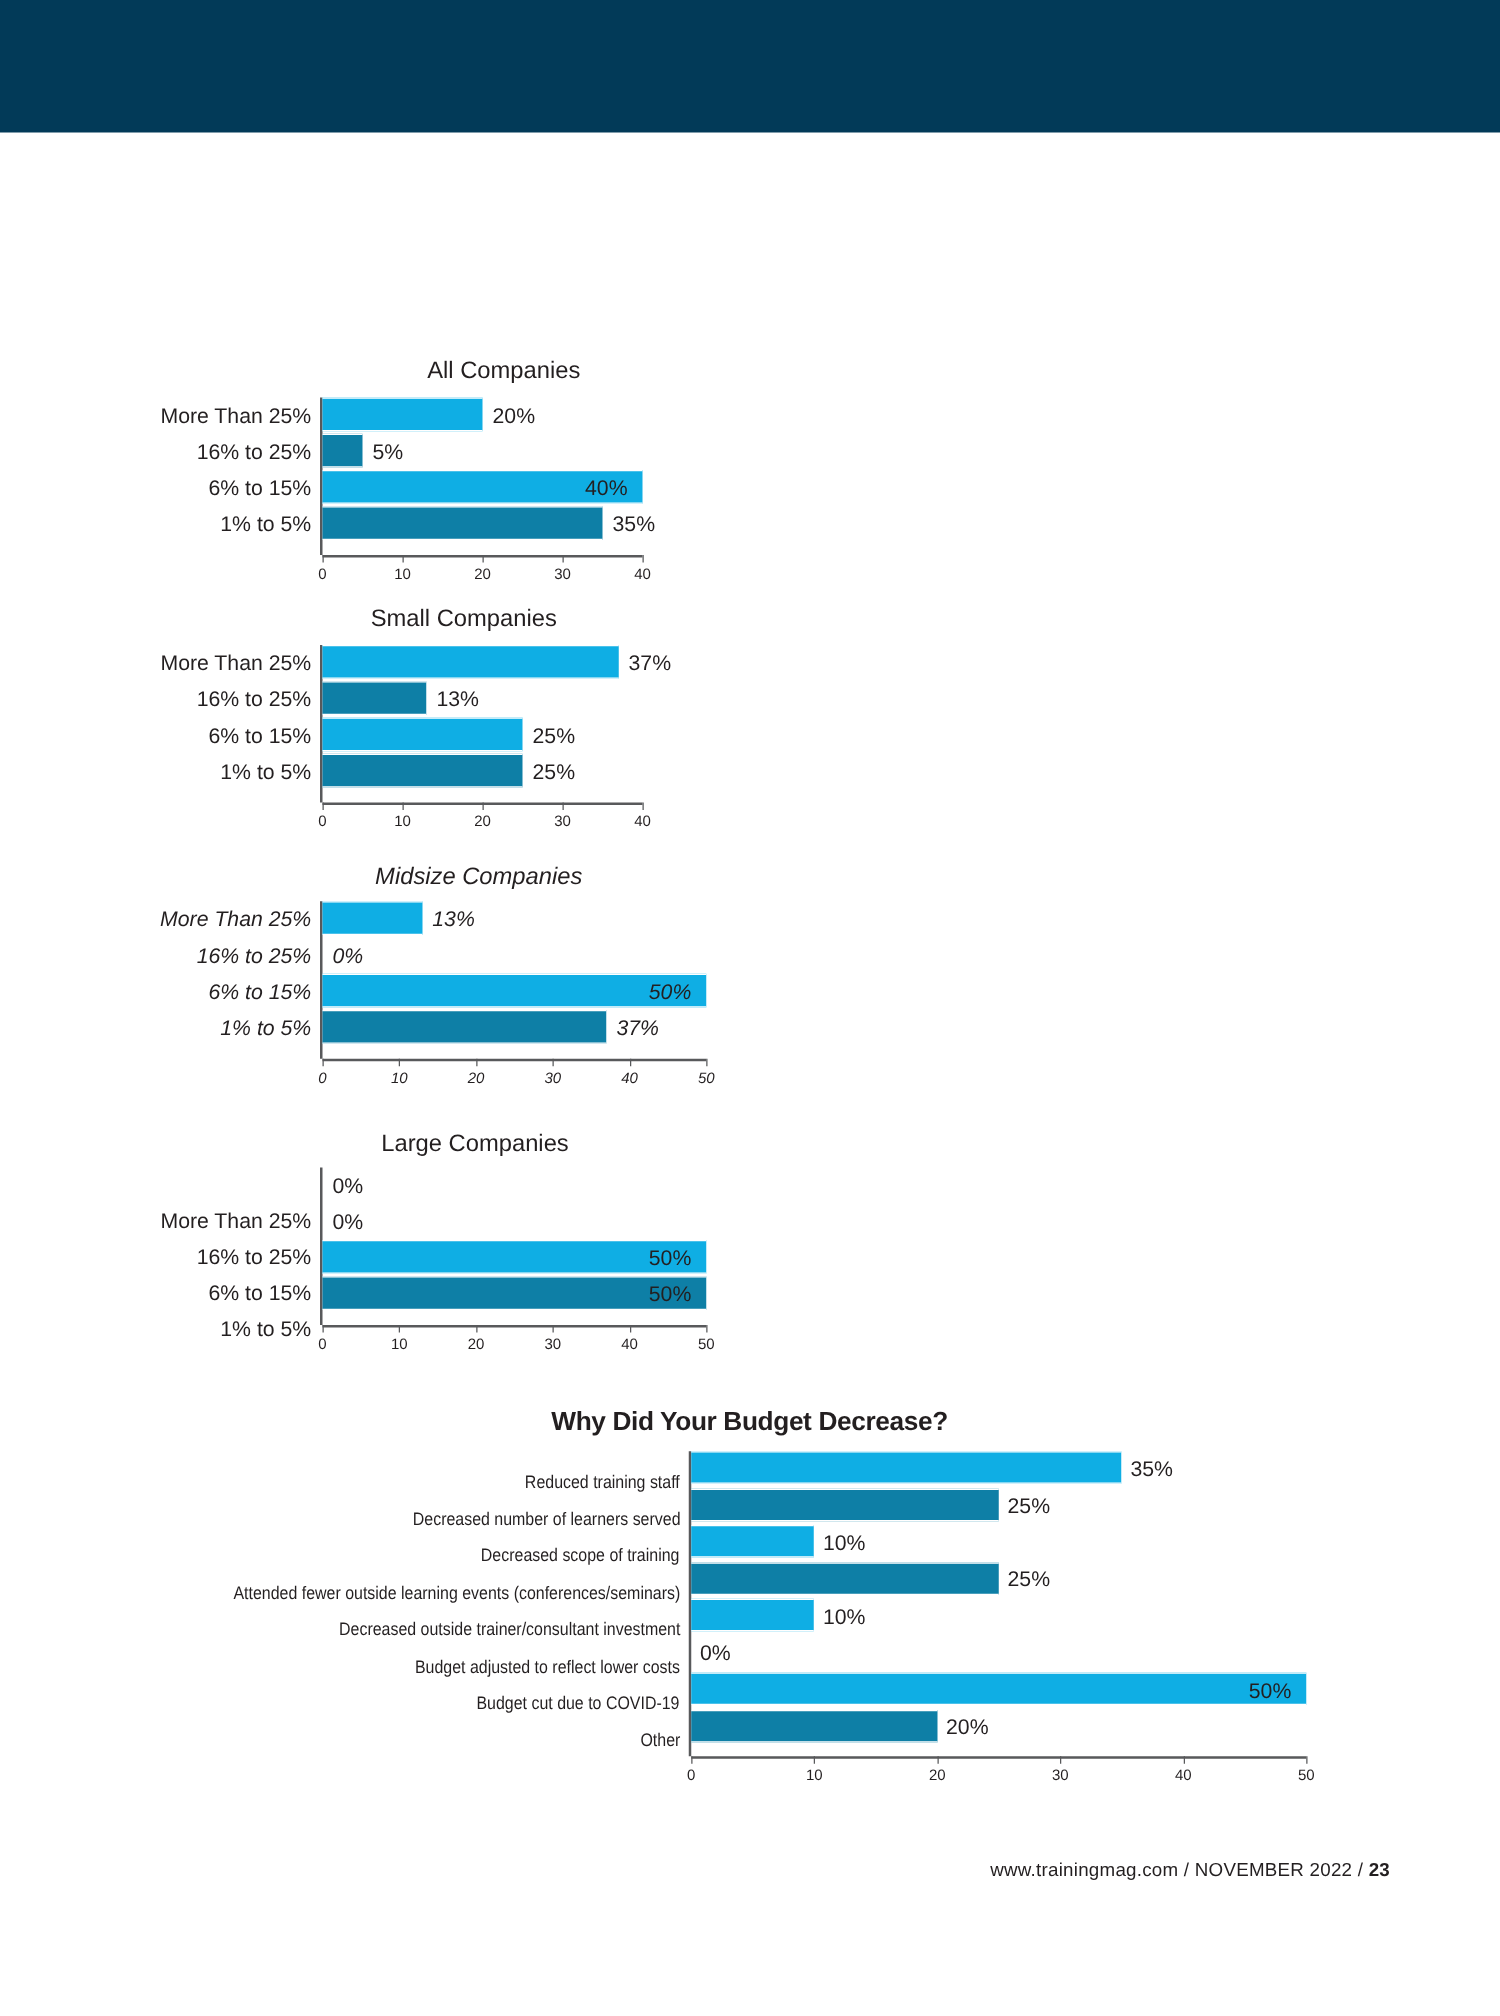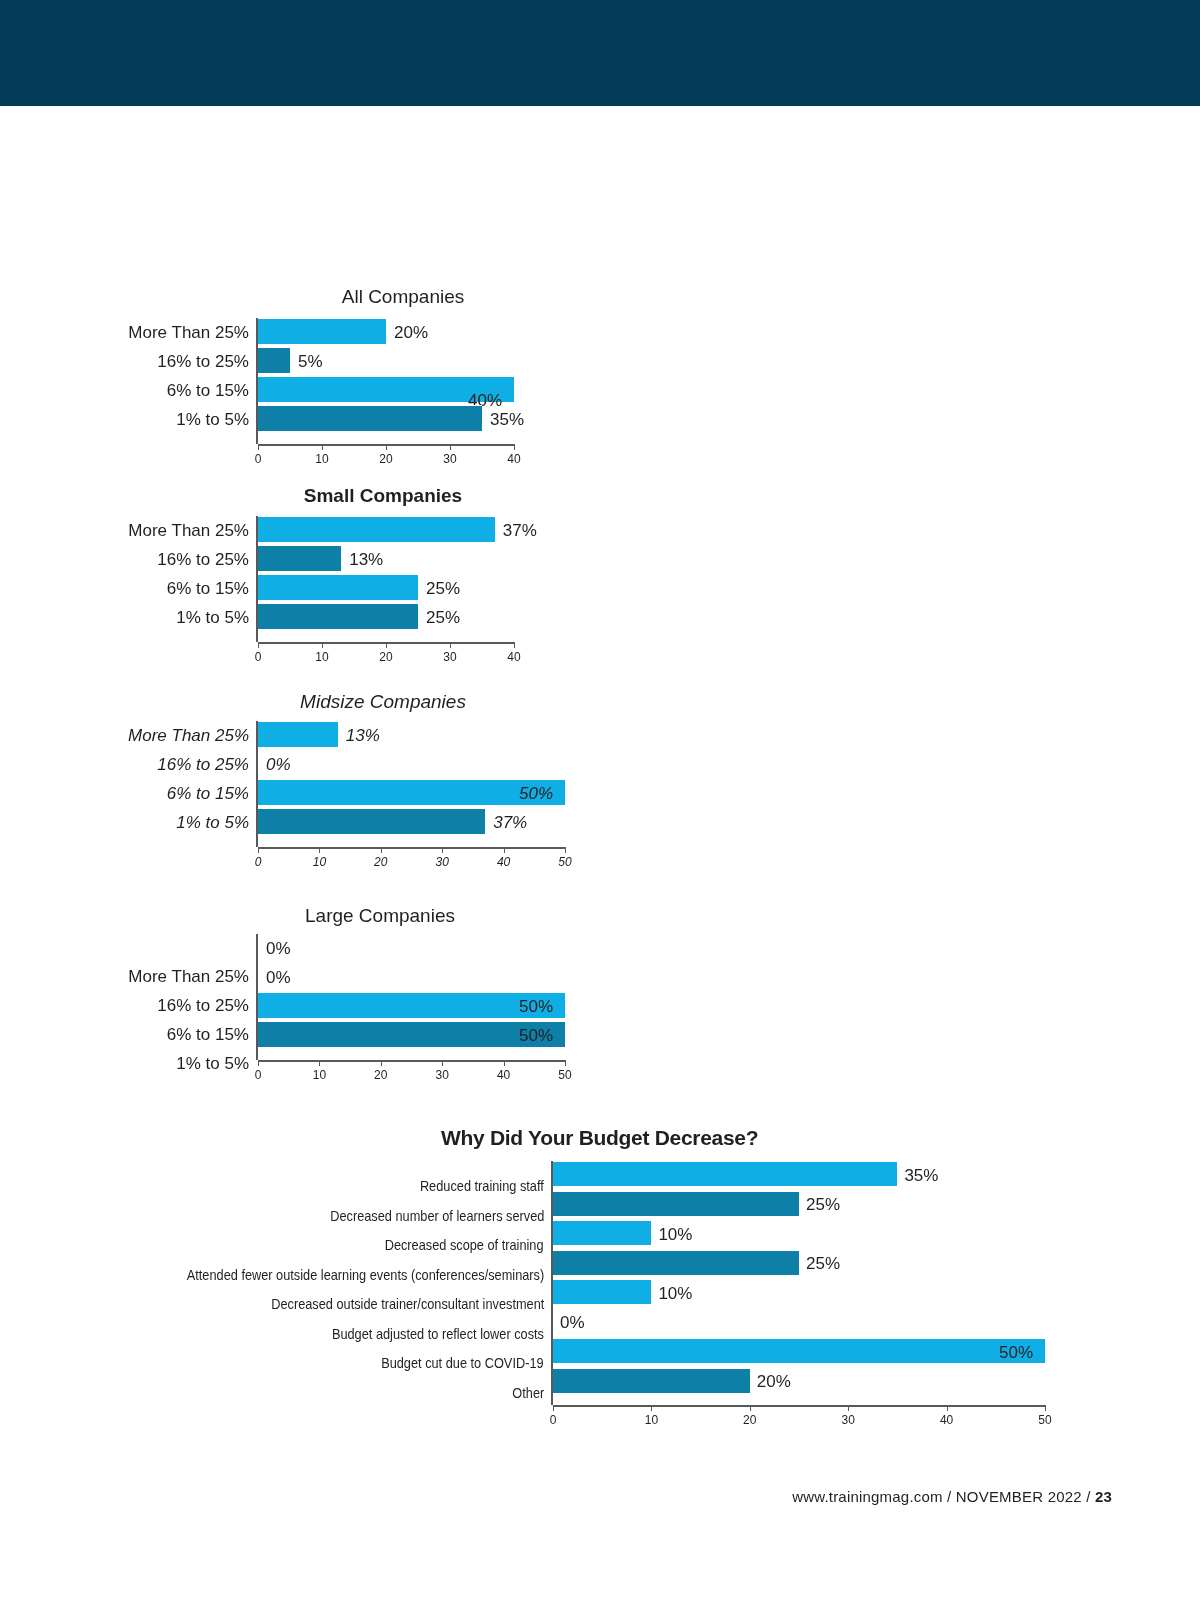--- a/index.html
+++ b/index.html
@@ -142,40 +142,40 @@
     <div class="chart-subtitle" style="left: 258px; top: 286px; width: 290px;">All Companies</div>
     <div class="plot" style="left: 256px; top: 318px; width: 256px; height: 126px;">
         <div class="cat-label" style="top: 6px;">More Than 25%</div>
         <div class="bar light" style="top: 0px; width: 128px; height: 27px;"></div>
         <div class="bar-value" style="top: 6px; left: 136px;">20%</div>
         <div class="cat-label" style="top: 35px;">16% to 25%</div>
         <div class="bar dark" style="top: 29px; width: 32px; height: 27px;"></div>
         <div class="bar-value" style="top: 35px; left: 40px;">5%</div>
         <div class="cat-label" style="top: 64px;">6% to 15%</div>
         <div class="bar light" style="top: 58px; width: 256px; height: 27px;"></div>
-        <div class="bar-value inside" style="top: 64px; left: 210px; margin-top: 10px;">40%</div>
+        <div class="bar-value inside" style="top: 64px; left: 210px;">40%</div>
         <div class="cat-label" style="top: 93px;">1% to 5%</div>
         <div class="bar dark" style="top: 87px; width: 224px; height: 27px;"></div>
         <div class="bar-value" style="top: 93px; left: 232px;">35%</div>
         <div class="axis-line" style="top: 126px; width: 256px;"></div>
         <div class="tick" style="left: 0px; top: 126px;"></div>
         <div class="tick-label" style="left: 0px; top: 134px;">0</div>
         <div class="tick" style="left: 64px; top: 126px;"></div>
         <div class="tick-label" style="left: 64px; top: 134px;">10</div>
         <div class="tick" style="left: 128px; top: 126px;"></div>
         <div class="tick-label" style="left: 128px; top: 134px;">20</div>
         <div class="tick" style="left: 192px; top: 126px;"></div>
         <div class="tick-label" style="left: 192px; top: 134px;">30</div>
         <div class="tick" style="left: 256px; top: 126px;"></div>
         <div class="tick-label" style="left: 256px; top: 134px;">40</div>
       </div>
   </div>
 
   <div class="chart" id="chart-1" style="left: 0px; top: 0px; width: 1200px; height: 1613px;">
-    <div class="chart-subtitle" style="left: 238px; top: 485px; width: 290px; font-weight: bold;">Small Companies</div>
+    <div class="chart-subtitle" style="left: 226px; top: 485px; width: 290px;">Small Companies</div>
     <div class="plot" style="left: 256px; top: 516px; width: 256px; height: 126px;">
         <div class="cat-label" style="top: 6px;">More Than 25%</div>
         <div class="bar light" style="top: 0px; width: 236.8px; height: 27px;"></div>
         <div class="bar-value" style="top: 6px; left: 244.8px;">37%</div>
         <div class="cat-label" style="top: 35px;">16% to 25%</div>
         <div class="bar dark" style="top: 29px; width: 83.2px; height: 27px;"></div>
         <div class="bar-value" style="top: 35px; left: 91.2px;">13%</div>
         <div class="cat-label" style="top: 64px;">6% to 15%</div>
         <div class="bar light" style="top: 58px; width: 160px; height: 27px;"></div>
         <div class="bar-value" style="top: 64px; left: 168px;">25%</div>

